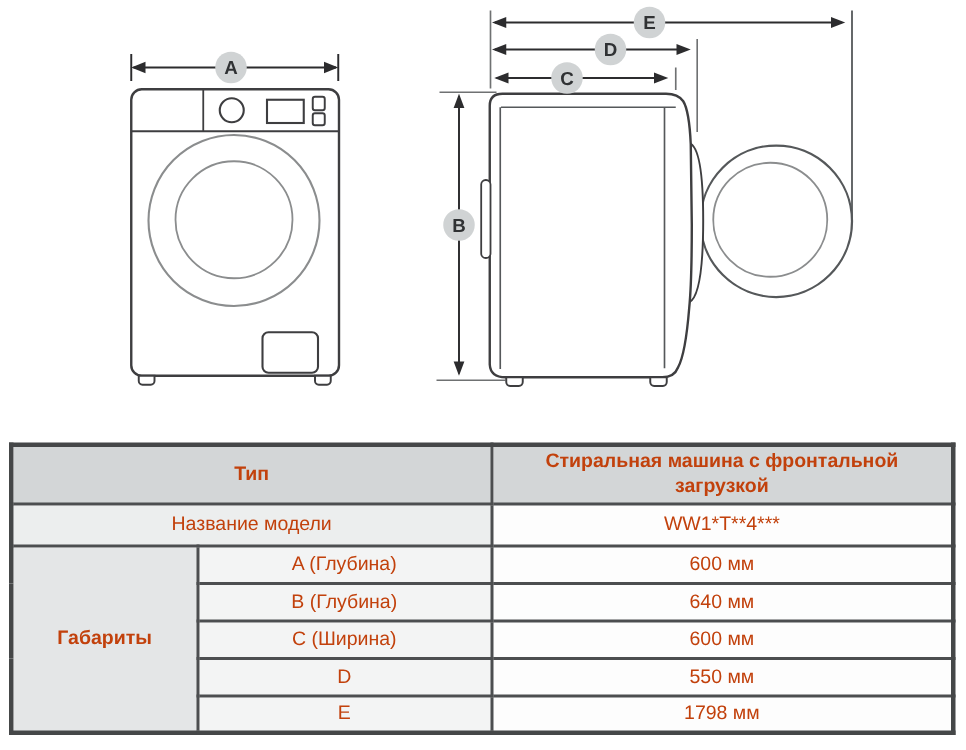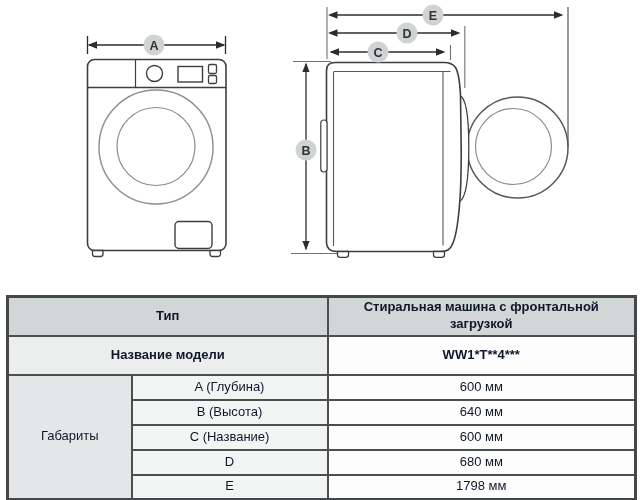--- a/index.html
+++ b/index.html
@@ -6,34 +6,34 @@
   .page{
     position:relative;width:644px;height:500px;background:#ffffff;overflow:hidden;
     font-family:"Liberation Sans",sans-serif;
   }
   .diagram{position:absolute;left:0;top:0;width:644px;height:295px;}
   .dim-letter{font-family:"Liberation Sans",sans-serif;font-size:12.5px;font-weight:bold;fill:#303234;}
   .table-wrap{position:absolute;left:6px;top:295px;width:628px;}
   table.spec{
     border-collapse:collapse;width:628px;table-layout:fixed;
     border:3px solid #454748;
-    font-size:13px;color:#0f172a;
+    font-size:13px;color:#c2410c;
   }
   table.spec td{
     border:2px solid #4c4e50;text-align:center;vertical-align:middle;
     padding:1px 6px;line-height:1.3;overflow:hidden;
   }
   .c-bold{font-weight:bold;}
   .bg-gray{background:#d3d6d7;}
-  .bg-mgray{background:#e4e6e7;}
+  .bg-mgray{background:#e4e6e7;font-weight:bold;}
   .bg-lgray{background:#eceeee;}
   .bg-xlgray{background:#f3f4f4;}
   .bg-white{background:#fdfdfd;}
   tr.r-header{height:39px;}
-  tr.r-model{height:39px;font-weight:bold;}
+  tr.r-model{height:28px;}
   tr.r-dim{height:25px;}
 </style>
 </head>
 <body>
 
 <div class="page">
 
   <svg class="diagram" viewBox="0 0 644 295">
 
     <g>
@@ -136,30 +136,30 @@
         <tr class="r-model">
           <td colspan="2" class="bg-lgray">Название модели</td>
           <td class="bg-white">WW1*T**4***</td>
         </tr>
         <tr class="r-dim">
           <td rowspan="5" class="bg-mgray">Габариты</td>
           <td class="bg-xlgray">A (Глубина)</td>
           <td class="bg-white">600 мм</td>
         </tr>
         <tr class="r-dim">
-          <td class="bg-xlgray">B (Высота)</td>
+          <td class="bg-xlgray">B (Глубина)</td>
           <td class="bg-white">640 мм</td>
         </tr>
         <tr class="r-dim">
-          <td class="bg-xlgray">C (Название)</td>
+          <td class="bg-xlgray">C (Ширина)</td>
           <td class="bg-white">600 мм</td>
         </tr>
         <tr class="r-dim">
           <td class="bg-xlgray">D</td>
-          <td class="bg-white">680 мм</td>
+          <td class="bg-white">550 мм</td>
         </tr>
         <tr class="r-dim">
           <td class="bg-xlgray">E</td>
           <td class="bg-white">1798 мм</td>
         </tr>
       </tbody>
     </table>
   </div>
 
 </div>

